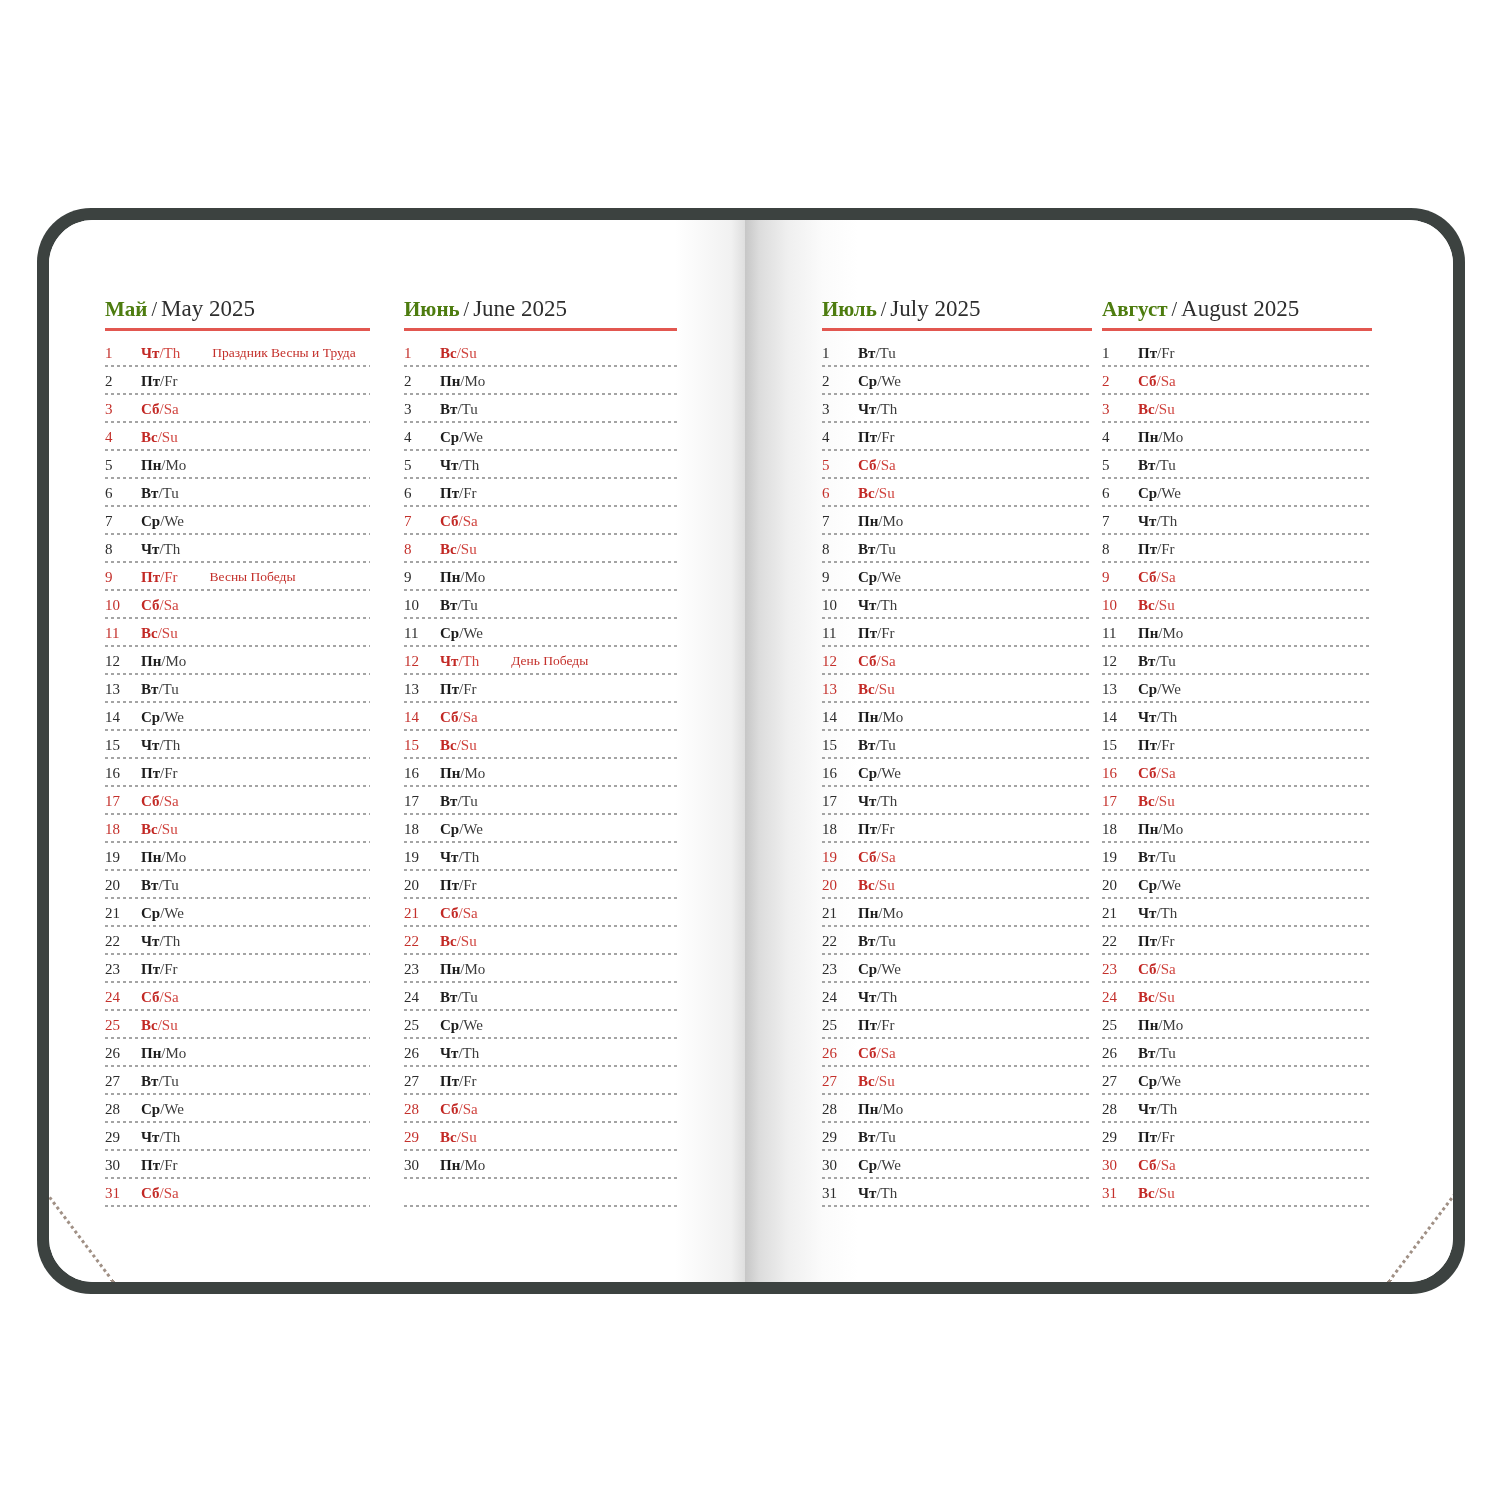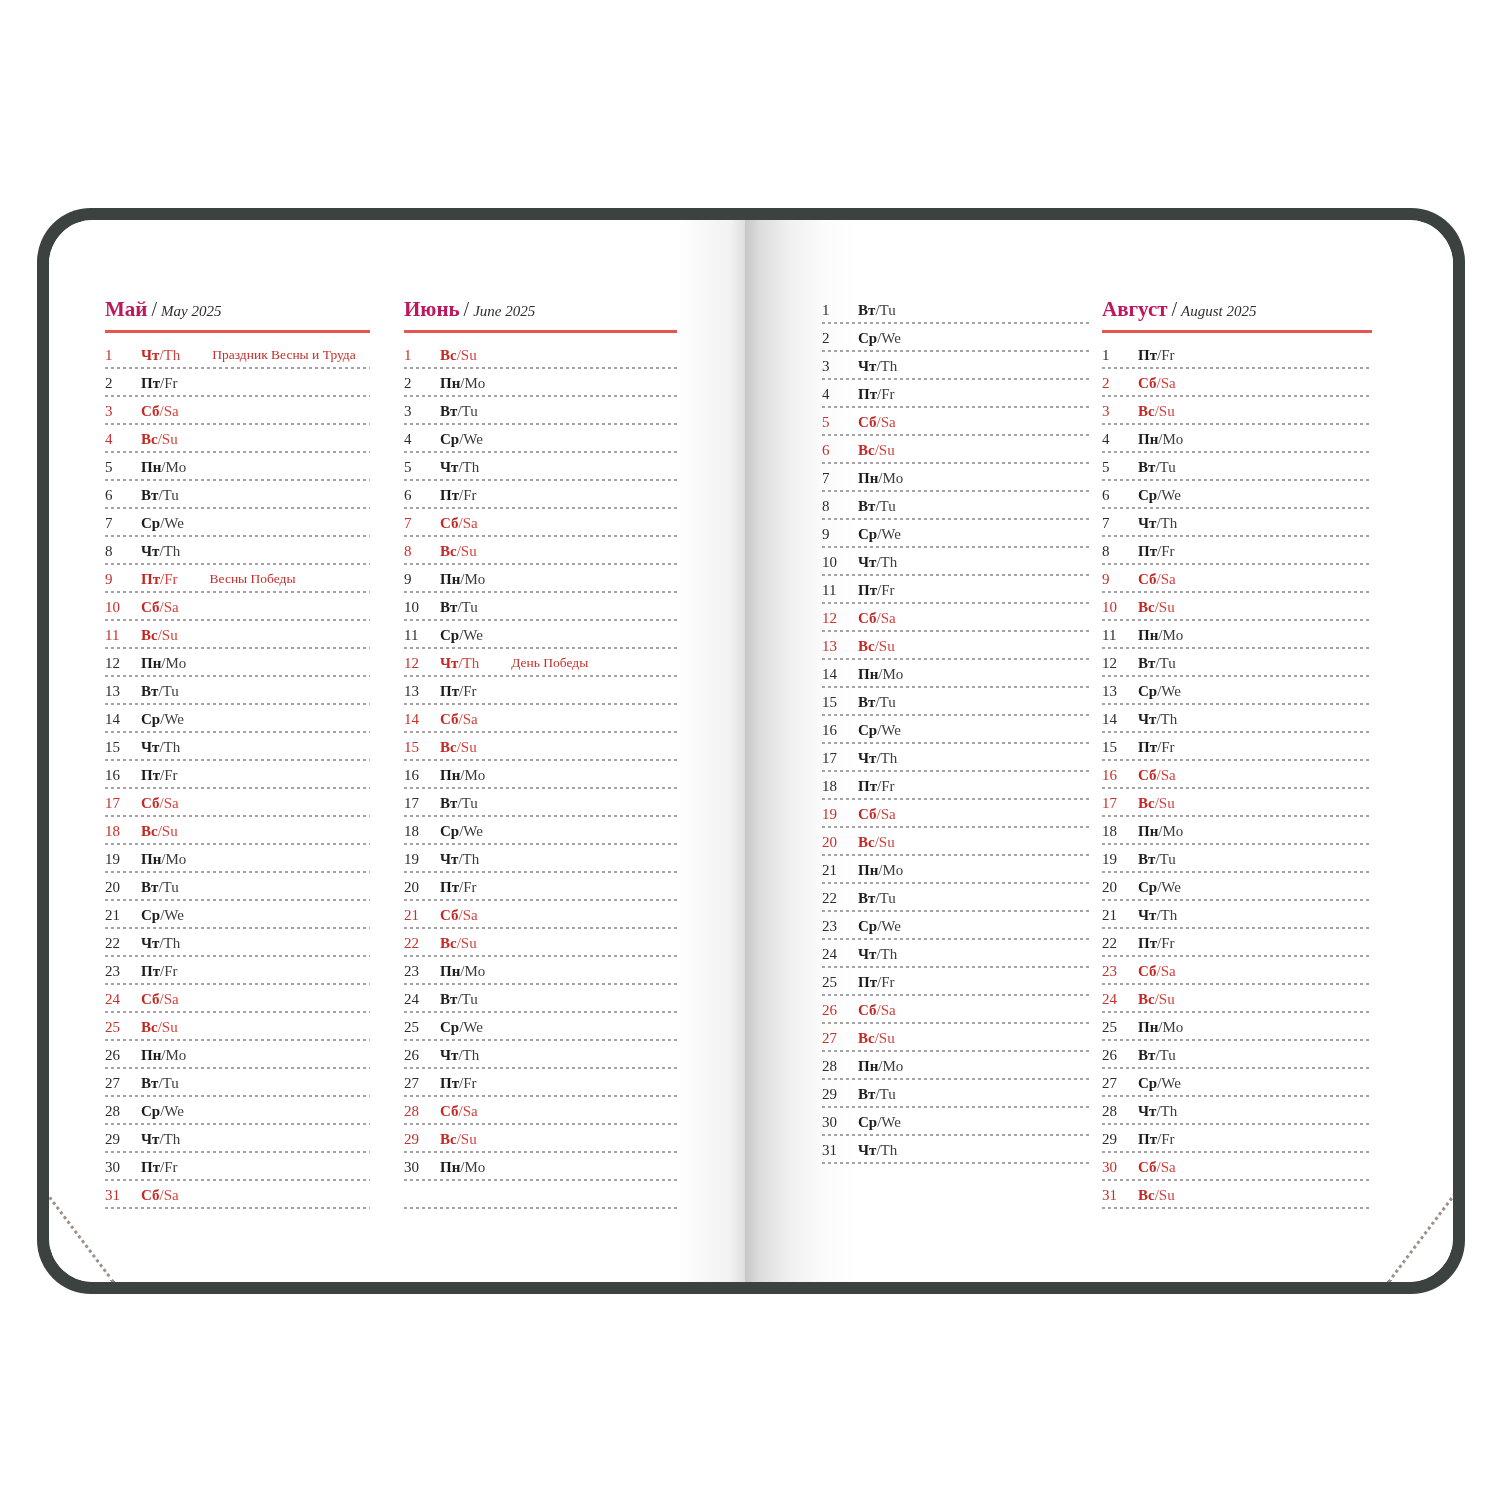--- a/index.html
+++ b/index.html
@@ -47,23 +47,23 @@
   .m0{left:56px;width:265px;}
   .m1{left:355px;width:273px;}
   .m2{left:773px;width:270px;}
   .m3{left:1053px;width:270px;}
 
   .month-header{
     font-size:20px;line-height:26px;color:var(--ink);
     border-bottom:3px solid var(--underline);
     padding-bottom:6px;margin-bottom:8px;white-space:nowrap;
   }
-  .month-header .ru{font-weight:bold;font-size:21px;color:#be185d;}
+  .month-header .ru{font-weight:bold;font-size:21px;color:#4d7c0f;}
   .month-header .slash{font-weight:normal;color:#2e2e2e;padding:0 4px;}
-  .month-header .en{font-weight:normal;color:#2e2e2e;font-size:15px;font-style:italic;}
+  .month-header .en{font-weight:normal;color:#2e2e2e;font-size:23px;}
 
   .rows{width:100%;}
   .day-row{
     position:relative;height:28px;display:flex;align-items:center;
     font-size:15px;color:var(--ink2);
   }
   .day-row::after{
     content:"";position:absolute;left:0;right:0;bottom:0;height:2px;
     background:repeating-linear-gradient(90deg,var(--sep) 0 3px,transparent 3px 6px);
     opacity:.9;
@@ -349,20 +349,23 @@
               <span class="dow"><span class="ru">Пн</span><span class="en">/Mo</span></span>
             </div>
             <div class="day-row">
               <span class="num"></span>
               <span class="dow"><span class="ru"></span><span class="en"></span></span>
             </div>
           </div>
       </div>
 
       <div class="month m2">
+        <div class="month-header">
+          <span class="ru">Июль</span><span class="slash">/</span><span class="en">July 2025</span>
+        </div>
         <div class="rows">
             <div class="day-row">
               <span class="num">1</span>
               <span class="dow"><span class="ru">Вт</span><span class="en">/Tu</span></span>
             </div>
             <div class="day-row">
               <span class="num">2</span>
               <span class="dow"><span class="ru">Ср</span><span class="en">/We</span></span>
             </div>
             <div class="day-row">

